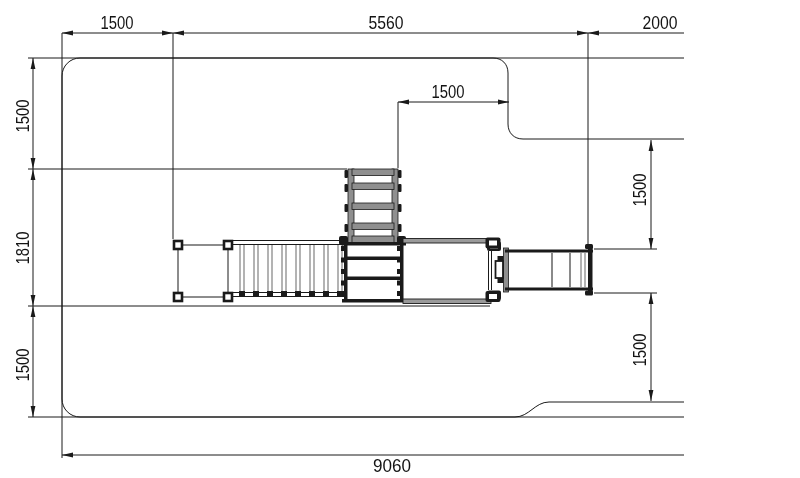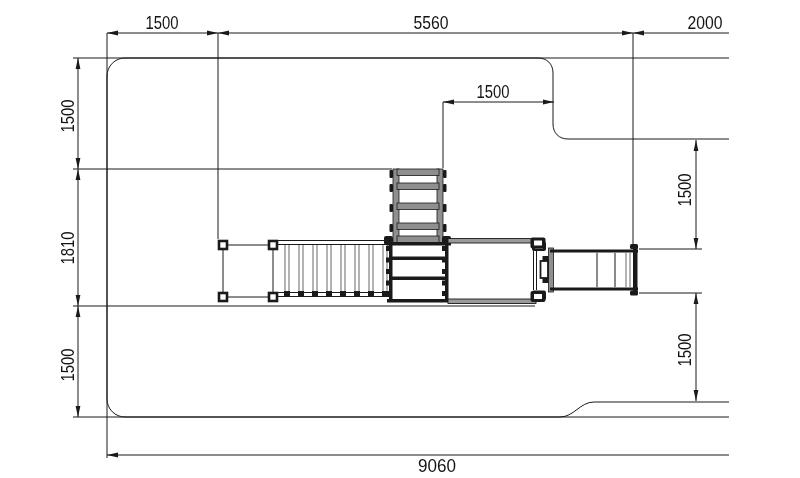--- a/index.html
+++ b/index.html
@@ -1,16 +1,16 @@
 <!DOCTYPE html>
 <html><head>
 <meta charset="utf-8">
 <style>
   html,body{margin:0;padding:0;background:#ffffff;}
-  #stage{position:relative;width:684px;height:478px;background:#3b82f6;overflow:hidden;margin-left:45px;}
+  #stage{position:relative;width:684px;height:478px;background:#3b82f6;overflow:hidden;}
   .ln{stroke:#1a1a1a;stroke-width:1;fill:none;}
   .arw{fill:#1a1a1a;stroke:none;}
   .dim-text{font-family:"Liberation Sans",sans-serif;font-size:17.5px;fill:#141414;}
   .gray-bar{fill:#8f8f8f;stroke:#1a1a1a;stroke-width:0.8;}
   .deck{fill:#9a9a9a;stroke:#1a1a1a;stroke-width:0.9;}
   .blk{fill:#1a1a1a;stroke:none;}
   .post{fill:#ffffff;stroke:#1a1a1a;stroke-width:2.6;}
   .rail2{stroke:#1a1a1a;stroke-width:1;fill:none;}
   .rung{stroke:#8a8a8a;stroke-width:1.3;fill:none;}
   .rungL{stroke:#8a8a8a;stroke-width:2;fill:none;}

